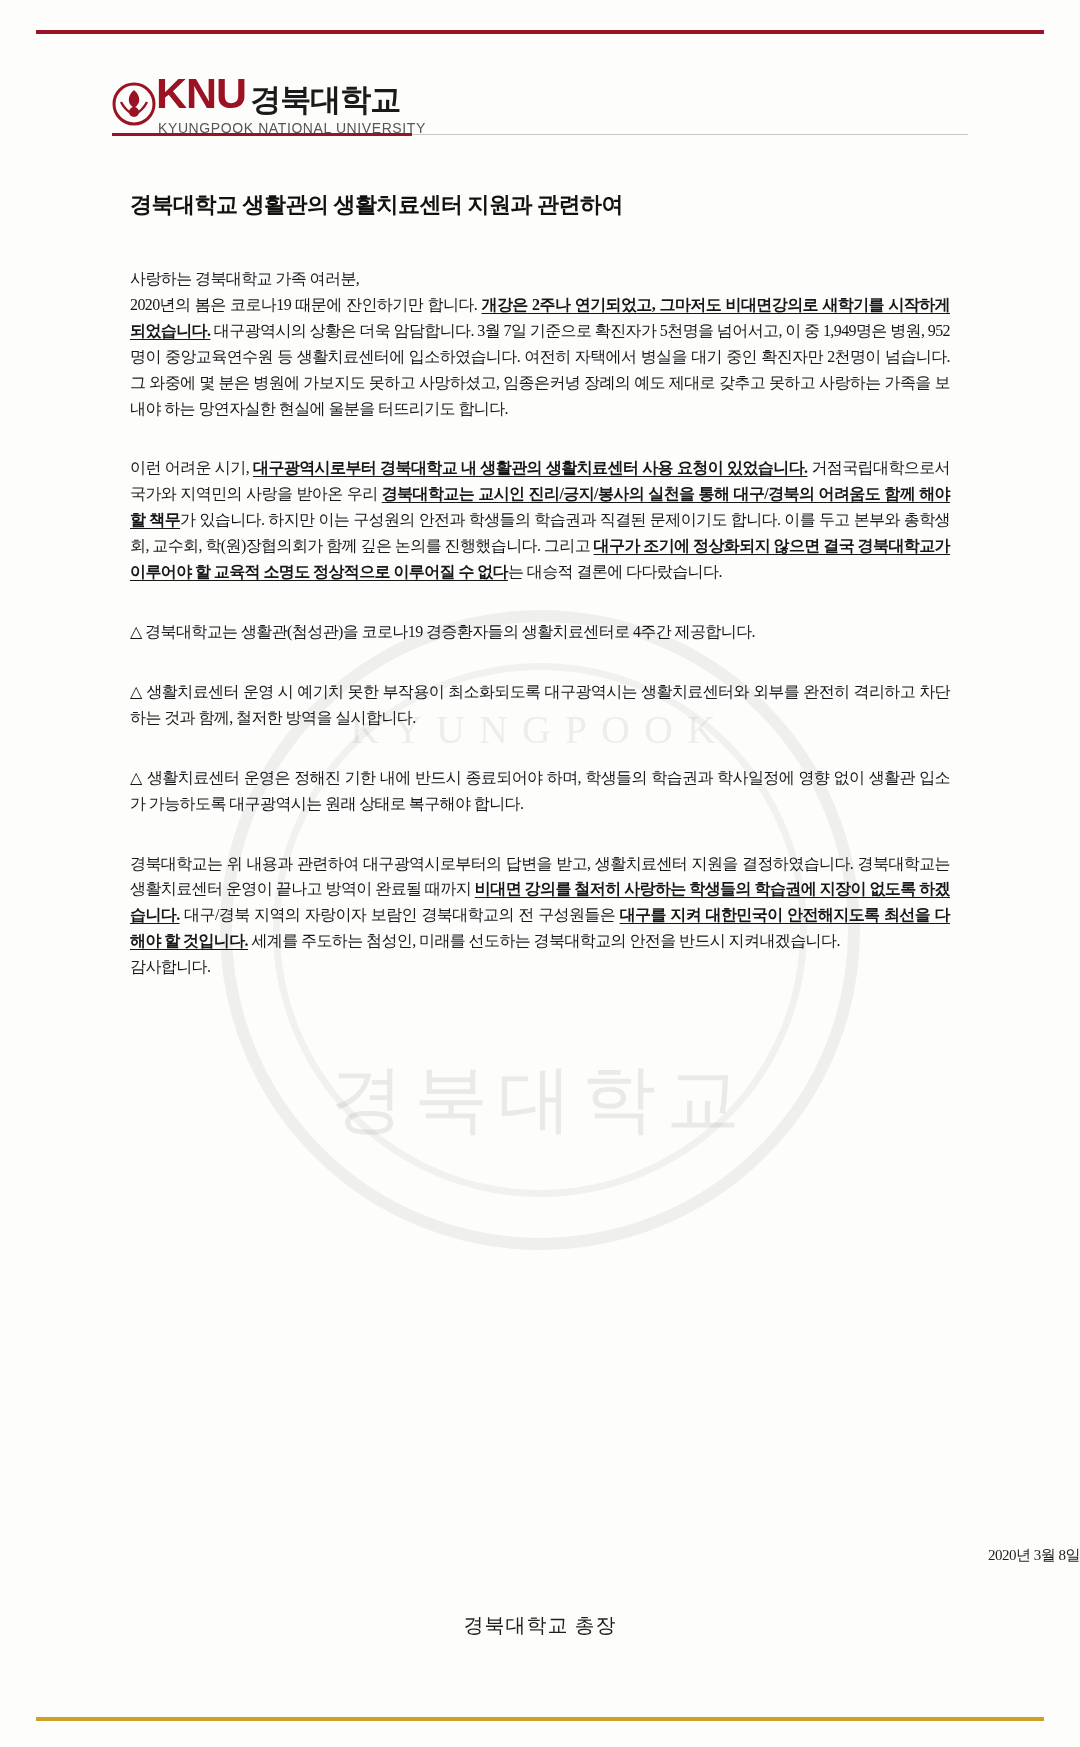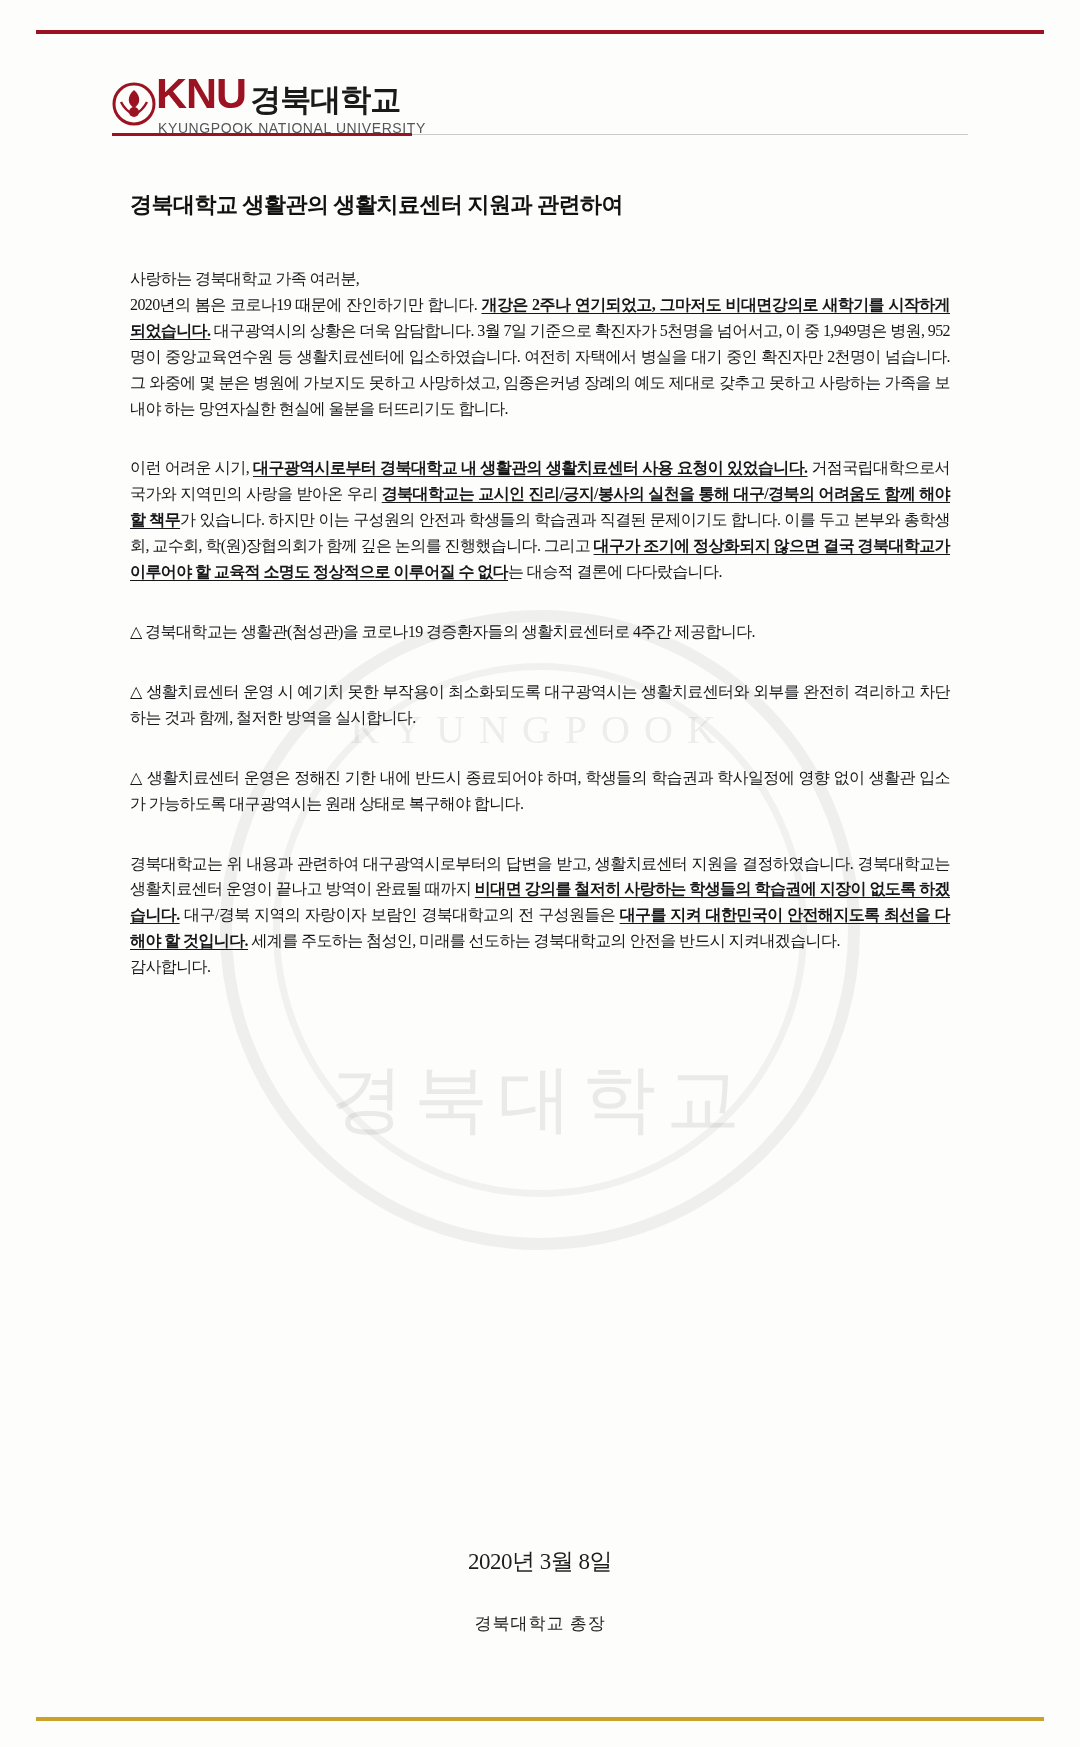--- a/index.html
+++ b/index.html
@@ -190,26 +190,27 @@
   }
   .sign {
     position: absolute;
     left: 0;
     right: 0;
     text-align: center;
     z-index: 2;
   }
   .sign-date {
     top: 1546px;
-    font-size: 23px;
+    font-size: 15px;
     letter-spacing: -0.5px;
+    text-align: right;
   }
   .sign-name {
     top: 1612px;
-    font-size: 17px;
+    font-size: 20px;
     letter-spacing: 1px;
   }
 </style>
 </head>
 <body>
 
 <div class="page">
 
   <div class="top-rule"></div>
 

